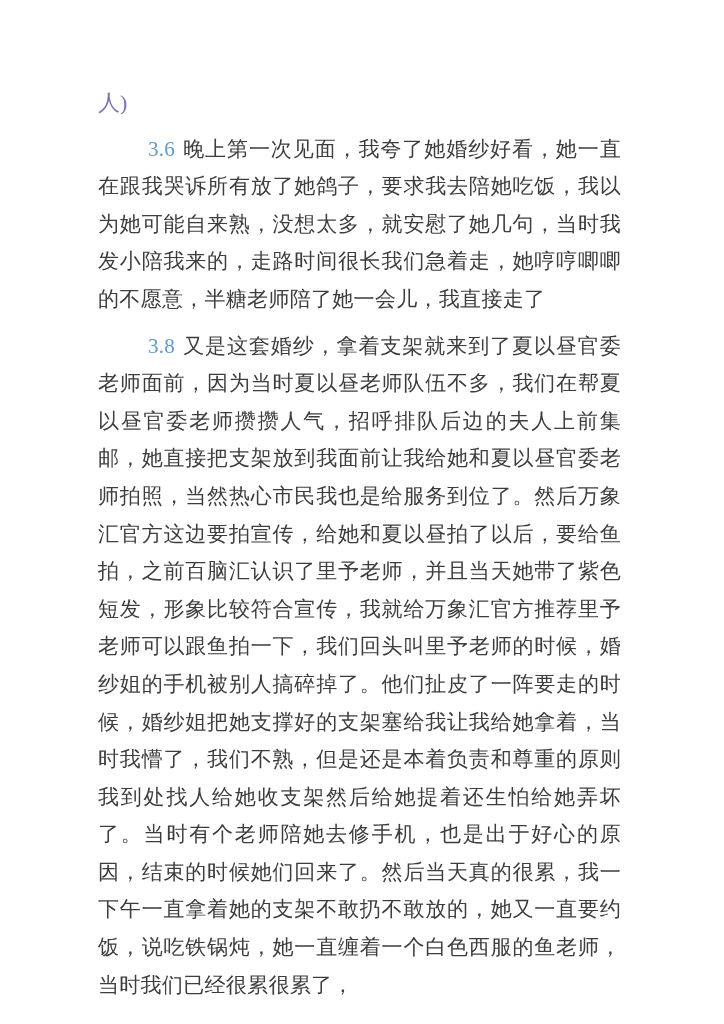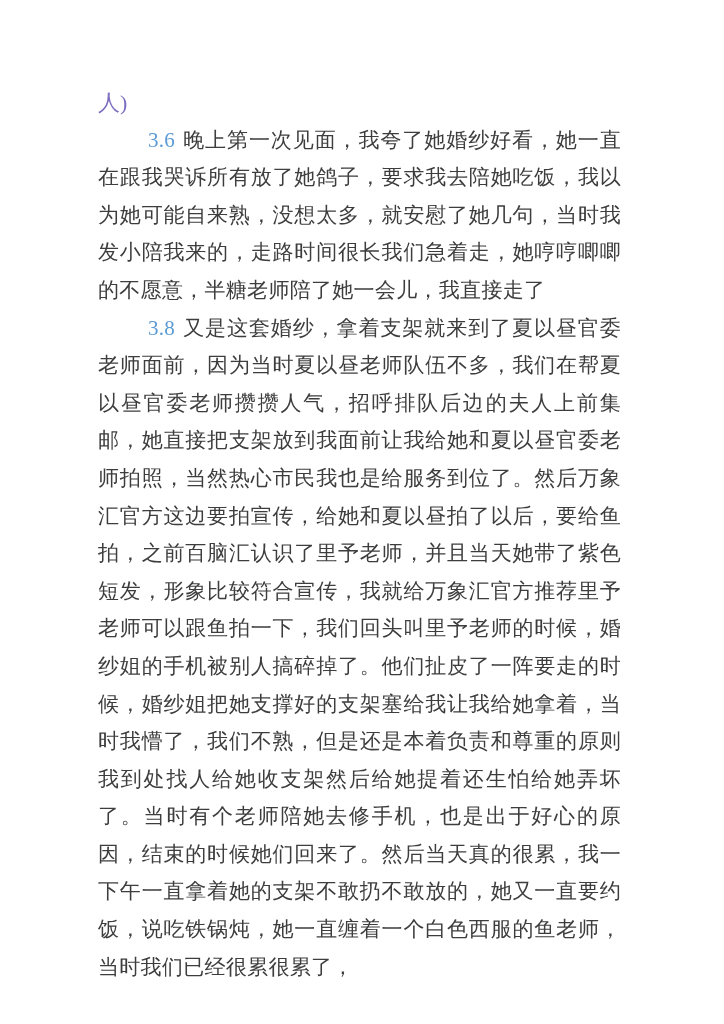--- a/index.html
+++ b/index.html
@@ -24,20 +24,21 @@
     color: var(--body-color, #3d3d3d);
     font-size: 21px;
     line-height: 37.6px;
   }
   .fragment {
     color: var(--fragment-color, #7e6ec0);
     text-align: left;
     font-size: 22px;
   }
   .para {
+    margin-top: 9px;
     text-align: justify;
     text-justify: inter-ideograph;
     text-indent: 50px;
     letter-spacing: 0.3px;
   }
   .para .date {
     color: var(--date-color, #5b9bd5);
     margin-right: 0.35em;
   }
 </style>

